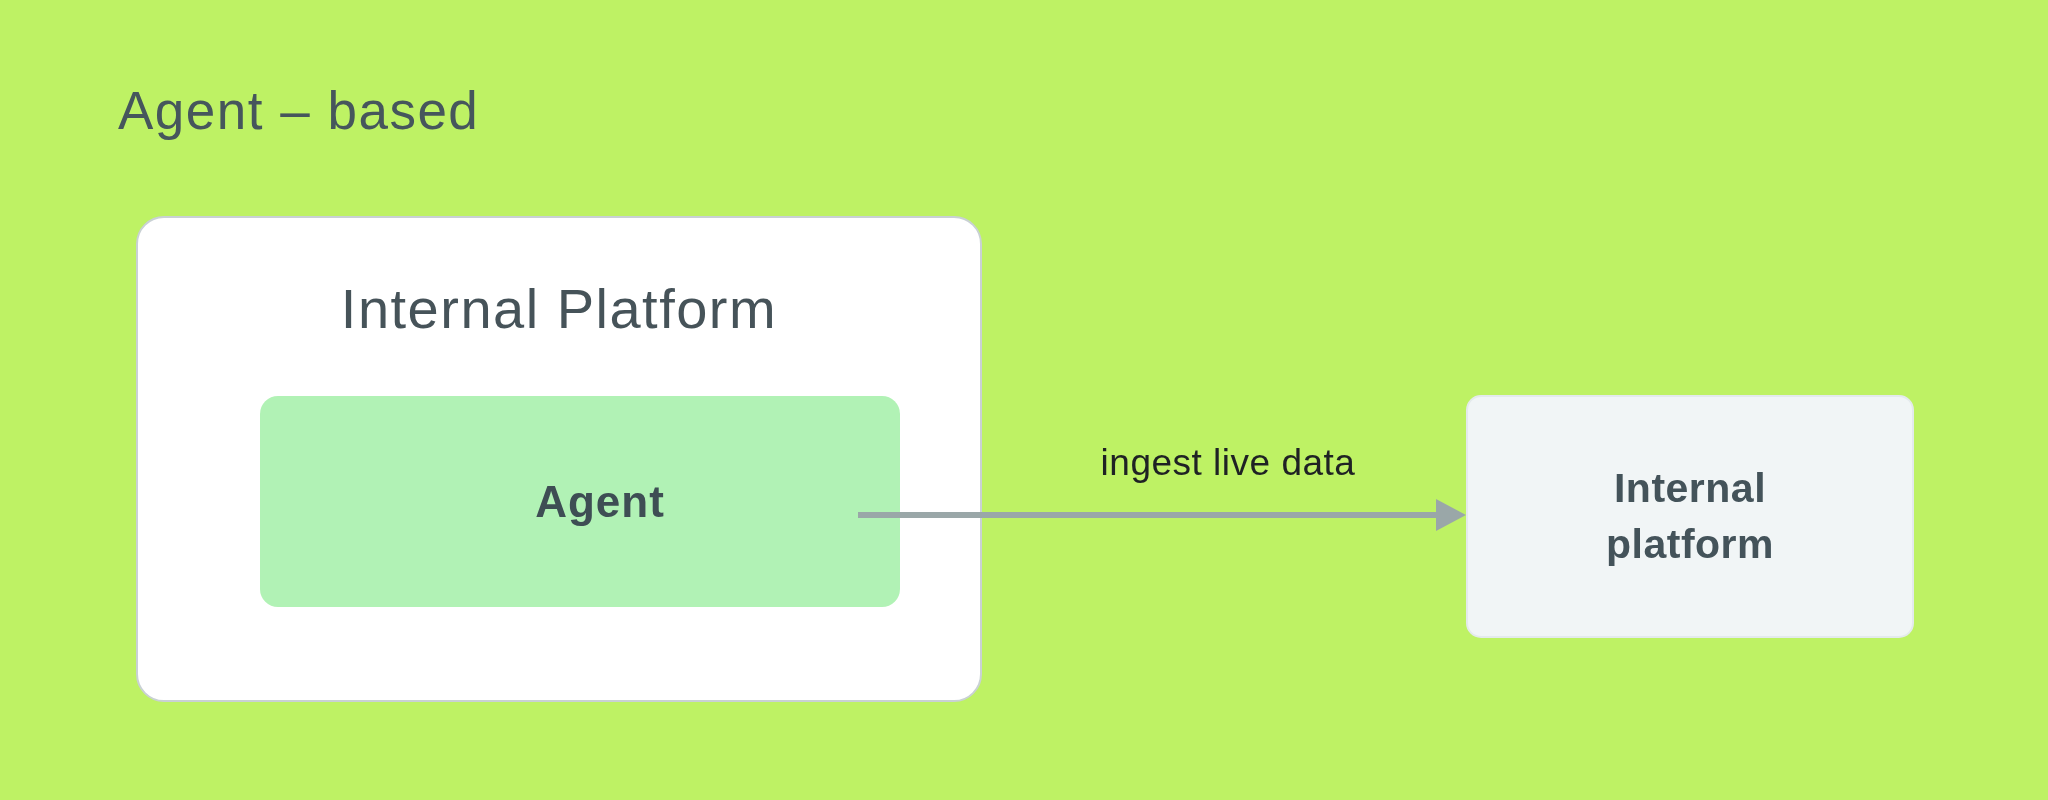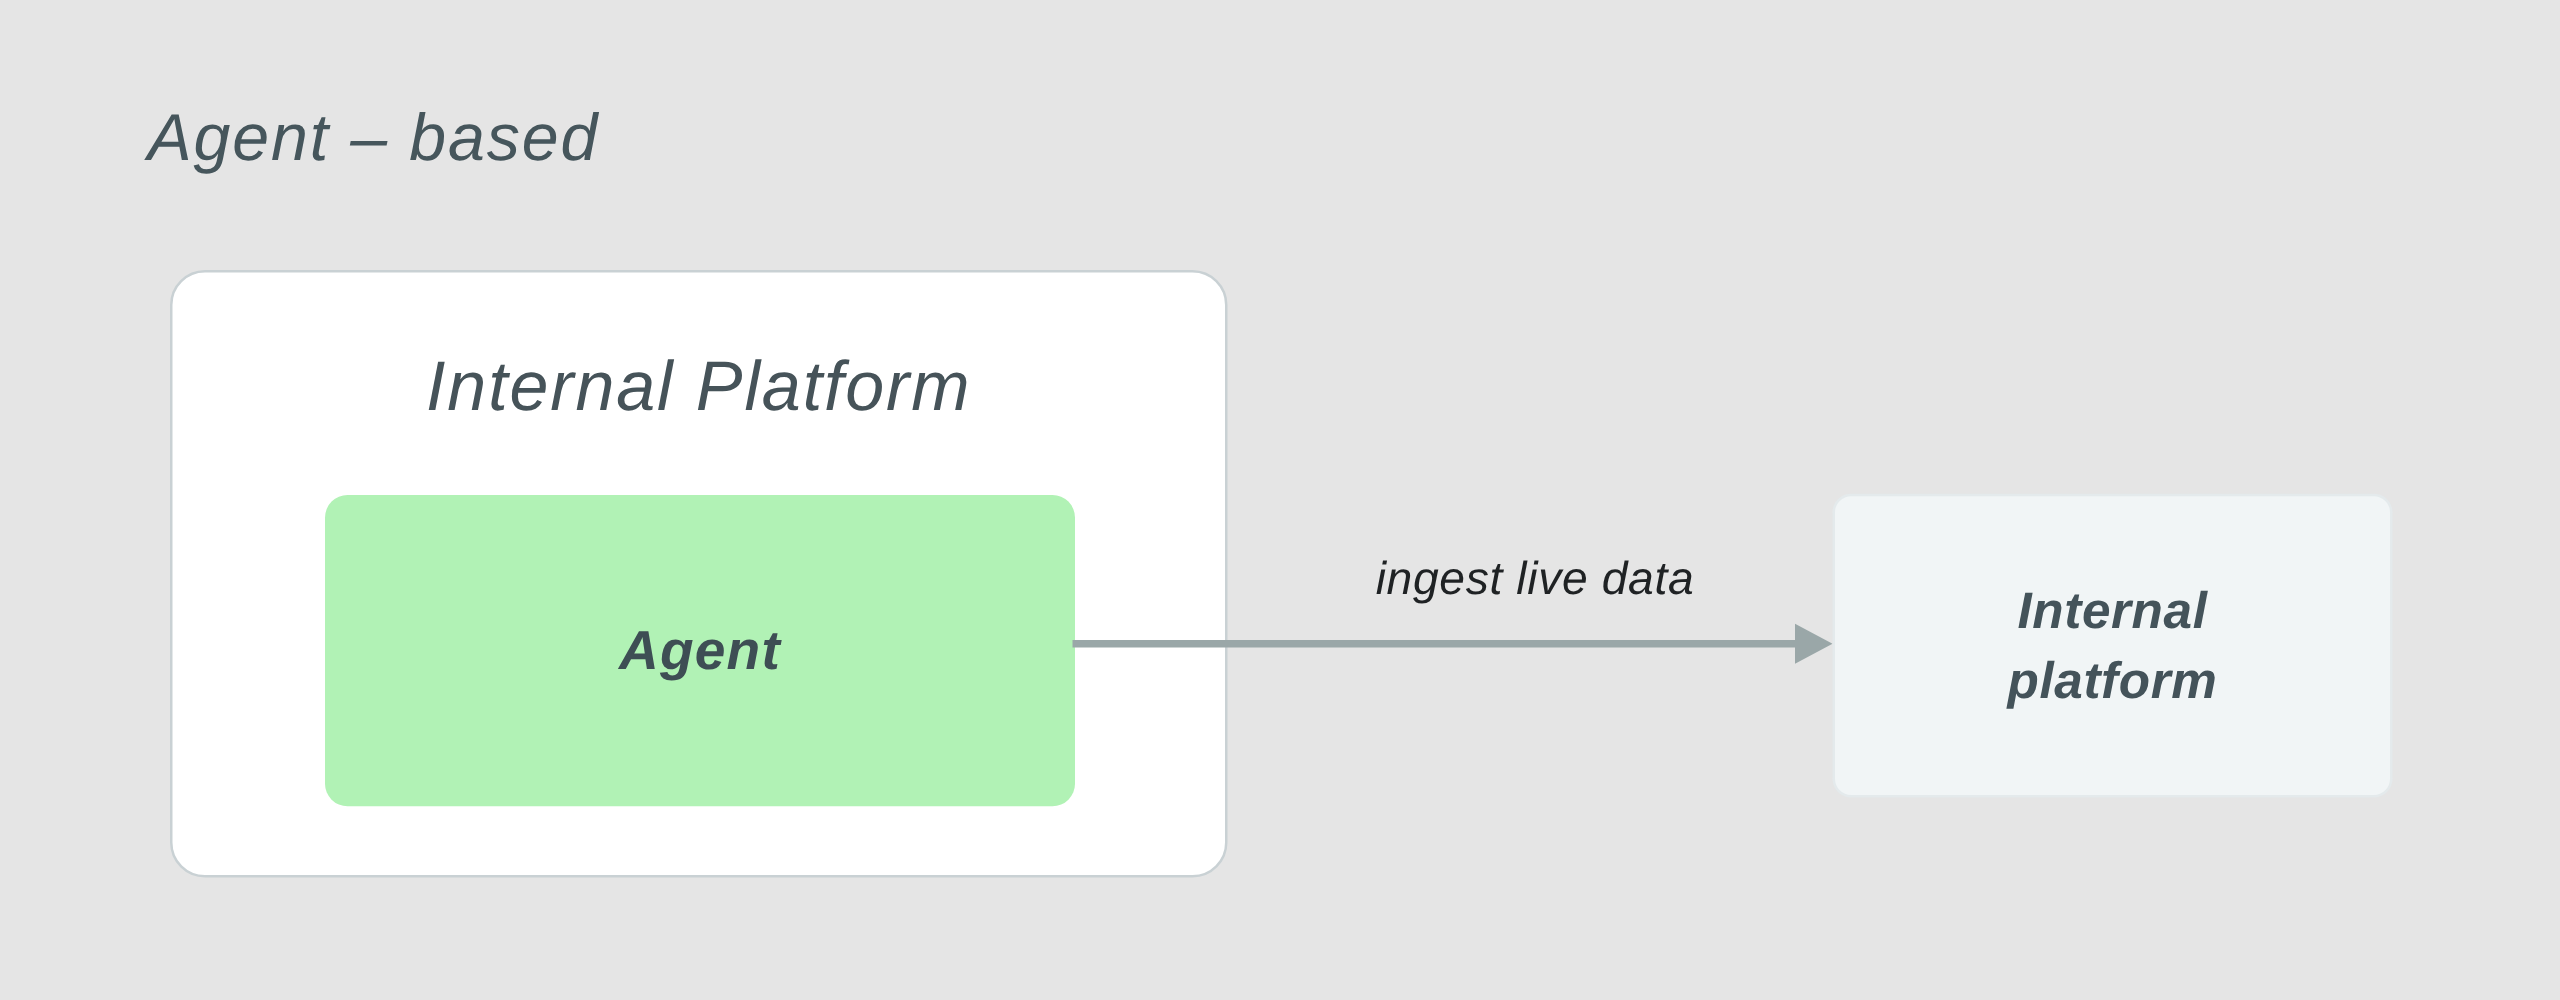--- a/index.html
+++ b/index.html
@@ -5,23 +5,22 @@
   html, body {
     margin: 0;
     padding: 0;
     background: #ffffff;
     font-family: "Liberation Sans", sans-serif;
   }
   .stage {
     position: relative;
     width: 2048px;
     height: 800px;
-    background: #e5e5e5;
+    background: #bef264;
     overflow: hidden;
-    font-style: italic;
   }
   .page-title {
     position: absolute;
     left: 118px;
     top: 82px;
     font-size: 53px;
     font-weight: 500;
     letter-spacing: 1.5px;
     color: #46565c;
     line-height: 1.1;
@@ -48,26 +47,27 @@
     font-weight: 500;
     letter-spacing: 1.5px;
     color: #465359;
     white-space: nowrap;
   }
   .node-agent {
     position: absolute;
     left: 122px;  
     top: 178px;   
     width: 600px;
-    height: 249px;
+    height: 211px;
     background: #b1f2b5;
     border-radius: 18px;
     display: flex;
     align-items: center;
     justify-content: center;
+    padding-left: 40px;
   }
   .node-agent .node-label {
     font-size: 44px;
     font-weight: bold;
     letter-spacing: 1px;
     color: #3e4e54;
   }
   .arrow-line {
     position: absolute;
     left: 858px;

